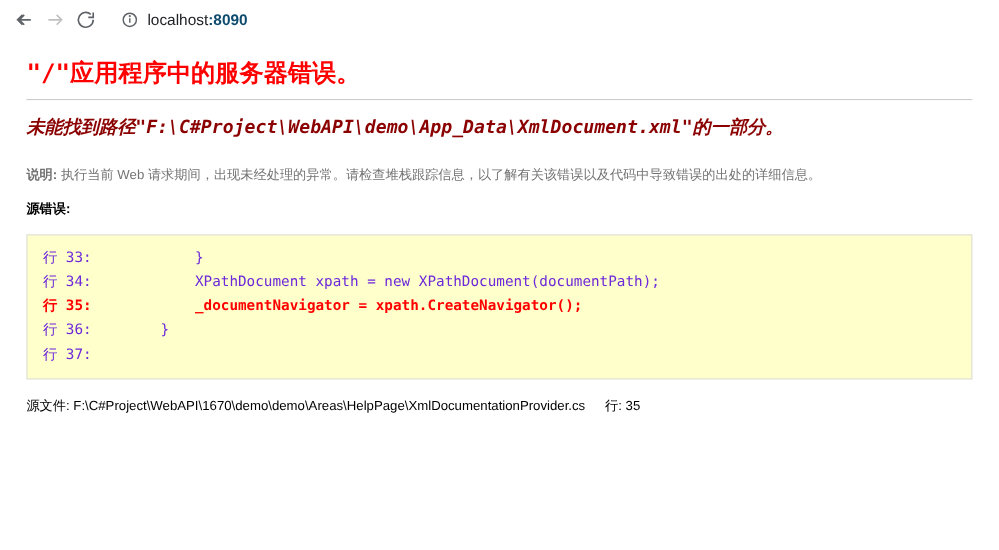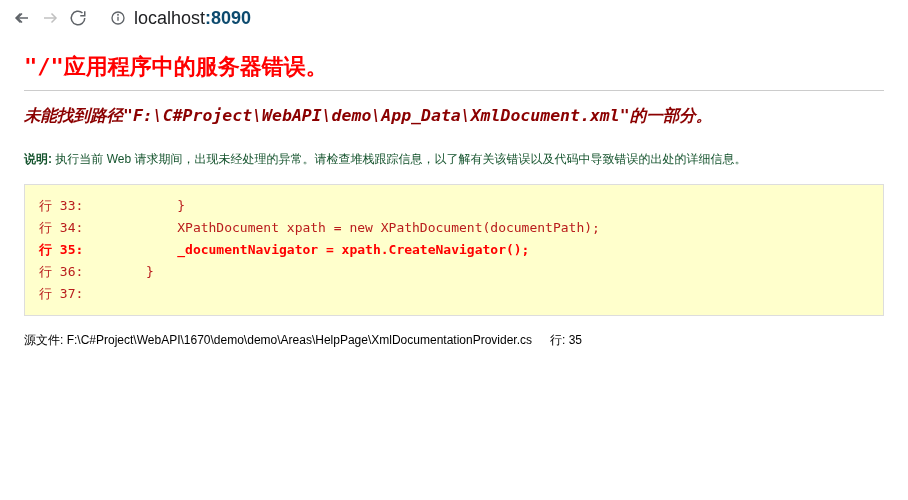--- a/index.html
+++ b/index.html
@@ -29,21 +29,21 @@
     }
     .nav-btn.disabled { color: #c0c0c0; }
     .nav-btn svg { width: 18px; height: 18px; }
     .url-bar {
       flex: 1;
       margin-left: 8px;
       display: flex;
       align-items: center;
       padding: 0 10px;
       height: 28px;
-      font-size: 18px;
+      font-size: 14px;
     }
     .url-bar .info-icon {
       width: 16px;
       height: 16px;
       margin-right: 8px;
       color: #5f6368;
     }
     .url-host { color: #202124; }
     .url-port { color: #0c4a6e; font-weight: bold; }
     
@@ -67,21 +67,21 @@
       font-family: Consolas, "Lucida Console", monospace;
       font-style: italic;
       font-weight: bold;
       font-size: 16.5px;
       margin-bottom: 16px;
       line-height: 1.3;
     }
     .info-line {
       font-family: Arial, "Microsoft YaHei", sans-serif;
       font-size: 12px;
-      color: #14532d;
+      color: #737373;
       margin-bottom: 12px;
       line-height: 1.6;
       margin-top: 24px;
     }
     .info-line .label { font-weight: bold; }
     .section-label {
       font-family: Arial, "Microsoft YaHei", sans-serif;
       font-size: 12px;
       font-weight: bold;
       color: #000;
@@ -90,21 +90,21 @@
     .code-block {
       background: #ffffcc;
       border: 1px solid #ddd;
       padding: 10px 14px;
       margin: 14px 0 16px 0;
       font-family: Consolas, "Lucida Console", monospace;
       font-size: 13px;
       line-height: 1.7;
       white-space: pre;
     }
-    .code-line { color: #b91c1c; }
+    .code-line { color: #6d28d9; }
     .code-line.highlight { color: red; font-weight: bold; }
     .source-file-line {
       font-family: Arial, "Microsoft YaHei", sans-serif;
       font-size: 12px;
       color: #000;
       margin-bottom: 14px;
     }
     .source-file-line .label { font-weight: normal; }
     .spacer { display: inline-block; width: 18px; }
   </style>
@@ -146,20 +146,21 @@
   <div class="server-error-title">"/"应用程序中的服务器错误。</div>
   <hr class="rule">
 
   <div class="exception-msg">未能找到路径"F:\C#Project\WebAPI\demo\App_Data\XmlDocument.xml"的一部分。</div>
 
   <div class="info-line">
     <span class="label">说明: </span><span>执行当前 Web 请求期间，出现未经处理的异常。请检查堆栈跟踪信息，以了解有关该错误以及代码中导致错误的出处的详细信息。</span>
   </div>
 
 
+  <div class="section-label">源错误:</div>
 
   <div class="code-block"><div class="code-line"><span>行 33:</span><span>            }</span></div><div class="code-line"><span>行 34:</span><span>            XPathDocument xpath = new XPathDocument(documentPath);</span></div><div class="code-line highlight"><span>行 35:</span><span>            _documentNavigator = xpath.CreateNavigator();</span></div><div class="code-line"><span>行 36:</span><span>        }</span></div><div class="code-line"><span>行 37:</span><span></span></div></div>
 
   <div class="source-file-line">
     <span class="label">源文件: </span><span>F:\C#Project\WebAPI\1670\demo\demo\Areas\HelpPage\XmlDocumentationProvider.cs</span><span class="spacer"></span><span class="label">行: </span><span>35</span>
   </div>
 
 </div>
 
 </body></html>

